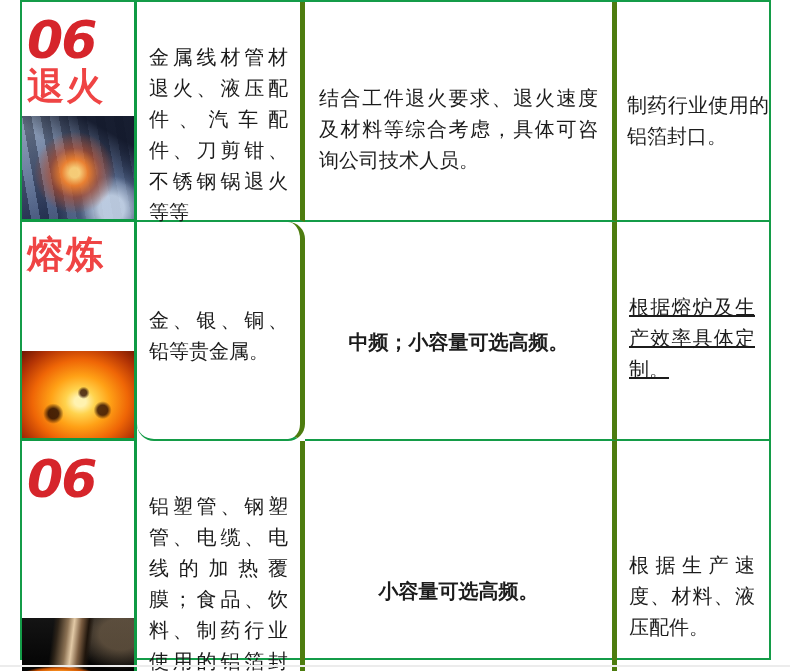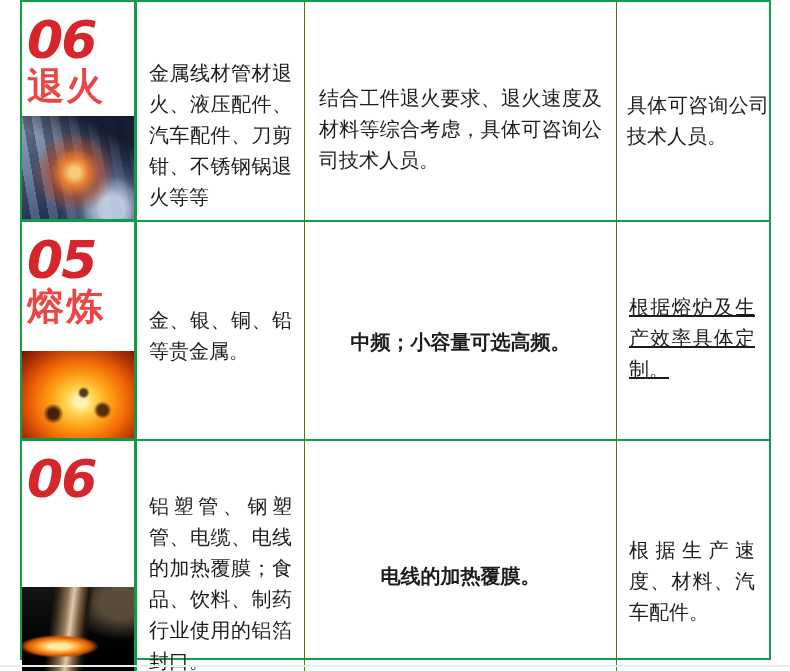--- a/index.html
+++ b/index.html
@@ -7,21 +7,21 @@
     position:relative;width:790px;height:671px;background:#ffffff;overflow:hidden;
     font-family:"DejaVu Sans","Liberation Sans",sans-serif;
   }
   .tbl{
     position:absolute;left:20px;top:0;width:751px;height:660px;box-sizing:border-box;
     border:2px solid #149c48;
     display:grid;
     grid-template-columns:115px 168px 312px 1fr;
     grid-template-rows:220px 219px 1fr;
   }
-  .cell{box-sizing:border-box;position:relative;border-right:1px solid #4d7c0f;border-bottom:2px solid #149c48;}
+  .cell{box-sizing:border-box;position:relative;border-right:5px solid #4d7c0f;border-bottom:2px solid #149c48;}
   .cell.last-col{border-right:none;}
   .cell.r3{border-bottom:none;}
   
   .cat{border-right:3px solid #0f9a44;border-bottom:3px solid #0f9a44;padding:12px 0 0 5px;overflow:hidden;}
   .cat.r3{border-bottom:none;}
   .num{
     font-size:52px;font-weight:bold;font-style:italic;color:#d6252b;
     line-height:1.0;letter-spacing:-2px;
   }
   .cat-label{
@@ -55,21 +55,21 @@
   .txt{display:flex;flex-direction:column;justify-content:center;
        font-size:20px;line-height:31px;color:#1c1c1c;}
   .txt p{margin:0;text-align:justify;}
   .c2{padding:0 12px;}
   .c3{padding:0 14px;align-items:center;}
   .c4{padding:0 14px 0 12px;}
   .r1.c4{padding:0 0 0 10px;}
   .r2.c3 p,.r3.c3 p{text-align:center;font-weight:bold;}
   
   .r1.c2{padding-top:48px;} .r1.c3{padding-top:36px;} .r1.c4{padding-top:20px;padding-left:10px;}
-  .r2.c2{padding-top:10px;} .r2.c3{padding-top:24px;} .r2.c4{padding-top:16px;text-decoration:underline;}
+  .r2.c2{padding-top:10px;border-radius:17px;} .r2.c3{padding-top:24px;} .r2.c4{padding-top:16px;text-decoration:underline;}
   .r3.c2{padding-top:50px;} .r3.c3{padding-top:34px;} .r3.c4{padding-top:44px;}
   .bottom-rule{position:absolute;left:0;width:790px;top:665px;height:2px;background:#ececec;}
 </style>
 </head>
 <body>
 
 <div class="page">
   <div class="tbl">
 
     <div class="cell cat r1">
@@ -77,25 +77,24 @@
       <div class="cat-label">退火</div>
       <div class="photo ph1"></div>
     </div>
     <div class="cell txt c2 r1">
       <p>金属线材管材退火、液压配件、汽车配件、刀剪钳、不锈钢锅退火等等</p>
     </div>
     <div class="cell txt c3 r1">
       <p>结合工件退火要求、退火速度及材料等综合考虑，具体可咨询公司技术人员。</p>
     </div>
     <div class="cell txt c4 r1 last-col">
-      <p>具体可咨询公司技术人员。</p>
+      <p>制药行业使用的铝箔封口。</p>
     </div>
 
     <div class="cell cat r2">
-      <div class="num">05</div>
       <div class="cat-label">熔炼</div>
       <div class="photo ph2"></div>
     </div>
     <div class="cell txt c2 r2">
       <p>金、银、铜、铅等贵金属。</p>
     </div>
     <div class="cell txt c3 r2">
       <p>中频；小容量可选高频。</p>
     </div>
     <div class="cell txt c4 r2 last-col">
@@ -103,21 +102,21 @@
     </div>
 
     <div class="cell cat r3">
       <div class="num">06</div>
       <div class="photo ph3"></div>
     </div>
     <div class="cell txt c2 r3">
       <p>铝塑管、钢塑管、电缆、电线的加热覆膜；食品、饮料、制药行业使用的铝箔封口。</p>
     </div>
     <div class="cell txt c3 r3">
-      <p>电线的加热覆膜。</p>
+      <p>小容量可选高频。</p>
     </div>
     <div class="cell txt c4 r3 last-col">
-      <p>根据生产速度、材料、汽车配件。</p>
+      <p>根据生产速度、材料、液压配件。</p>
     </div>
 
   </div>
   <div class="bottom-rule"></div>
 </div>
 
 </body></html>

